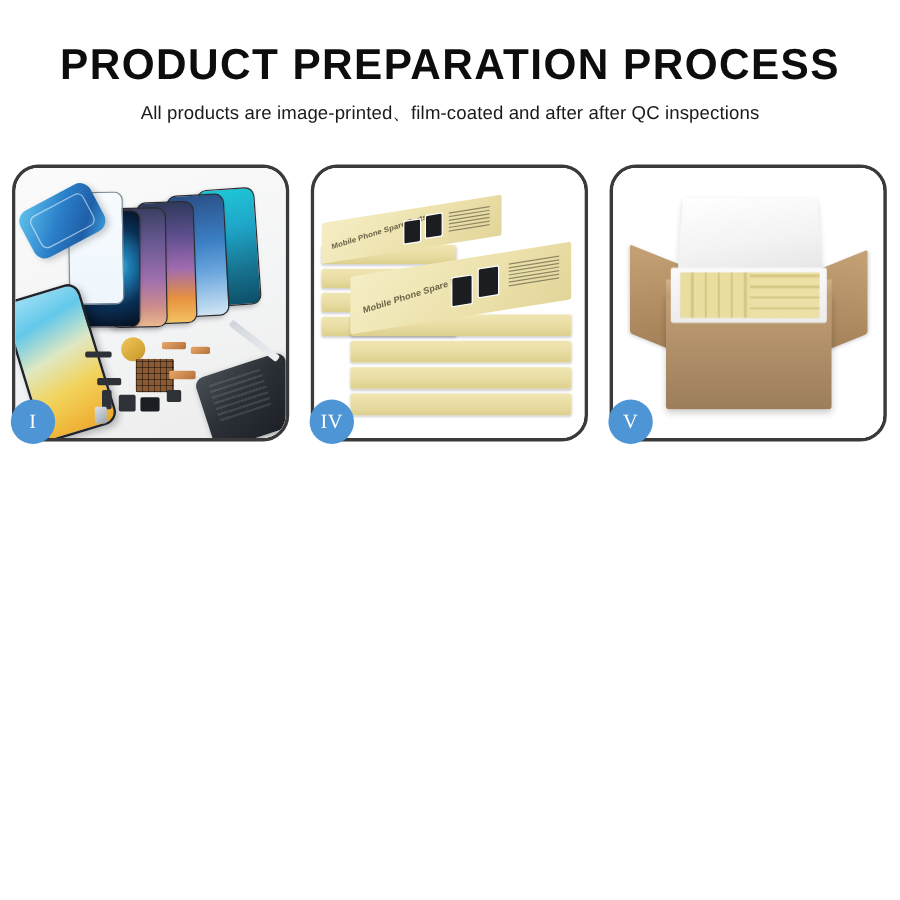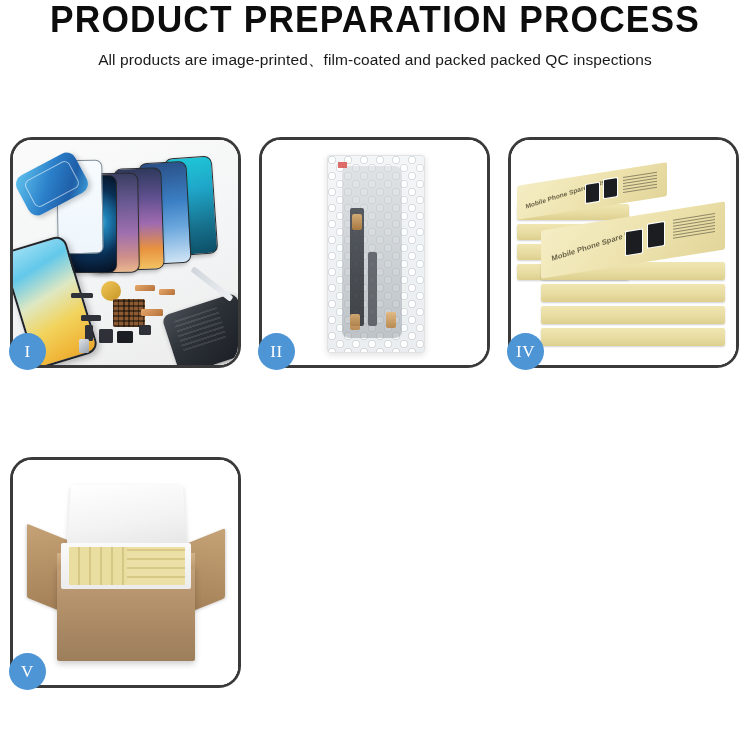--- a/index.html
+++ b/index.html
@@ -10,20 +10,21 @@
   body {
     width: 750px;
     height: 750px;
     font-family: "Liberation Sans", sans-serif;
     overflow: hidden;
     position: relative;
   }
 
   
   .header {
+    padding-top: 34px;
     text-align: center;
   }
   .page-title {
     font-family: "Liberation Sans", sans-serif;
     font-size: 36px;
     font-weight: bold;
     letter-spacing: 1.2px;
     color: #0d0d0d;
     margin: 0;
     line-height: 1.1;
@@ -317,21 +318,21 @@
   }
   .s-tab{position:absolute;background:rgba(150,120,85,0.55);border-radius:1px;}
   .s-tab1{left:32px;top:52px;width:20px;height:16px;}
   .s-tab2{left:36px;bottom:6px;width:16px;height:14px;}
 </style>
 </head>
 <body>
 
 <div class="header">
   <h1 class="page-title">PRODUCT PREPARATION PROCESS</h1>
-  <p class="page-subtitle">All products are image-printed、film-coated and packed packed QC inspections</p>
+  <p class="page-subtitle">All products are image-printed、film-coated and after after QC inspections</p>
 </div>
 
 <div class="grid">
 
   <div class="panel">
     <div class="panel-inner">
       <div class="p1-bg"></div>
       <div class="phone-fan">
         <div class="fan-phone fp1"></div>
         <div class="fan-phone fp2"></div>
@@ -355,35 +356,20 @@
         <div class="part silver" style="left:8px;top:64px;width:10px;height:14px;"></div>
         <div class="part copper" style="left:70px;top:34px;width:22px;height:7px;"></div>
         <div class="part" style="left:68px;top:50px;width:12px;height:10px;"></div>
         <div class="back-housing"></div>
         <div class="tweezers"></div>
       </div>
     </div>
     <div class="badge">I</div>
   </div>
 
-  <div class="panel">
-    <div class="panel-inner">
-      <div class="p2-bg"></div>
-      <div class="bubble-pack">
-        <div class="inner-screen"></div>
-        <div class="flex-strip"></div>
-        <div class="flex-strip2"></div>
-        <div class="conn-gold cg1"></div>
-        <div class="conn-gold cg2"></div>
-        <div class="conn-gold cg3"></div>
-        <div class="red-label"></div>
-      </div>
-    </div>
-    <div class="badge">II</div>
-  </div>
 
 
   <div class="panel">
     <div class="panel-inner">
       <div class="p4-bg"></div>
       <div class="stack">
 
         <div class="sbox" style="left:0;top:42px;width:112px;height:16px;"></div>
         <div class="sbox" style="left:0;top:62px;width:112px;height:16px;"></div>
         <div class="sbox" style="left:0;top:82px;width:112px;height:16px;"></div>

